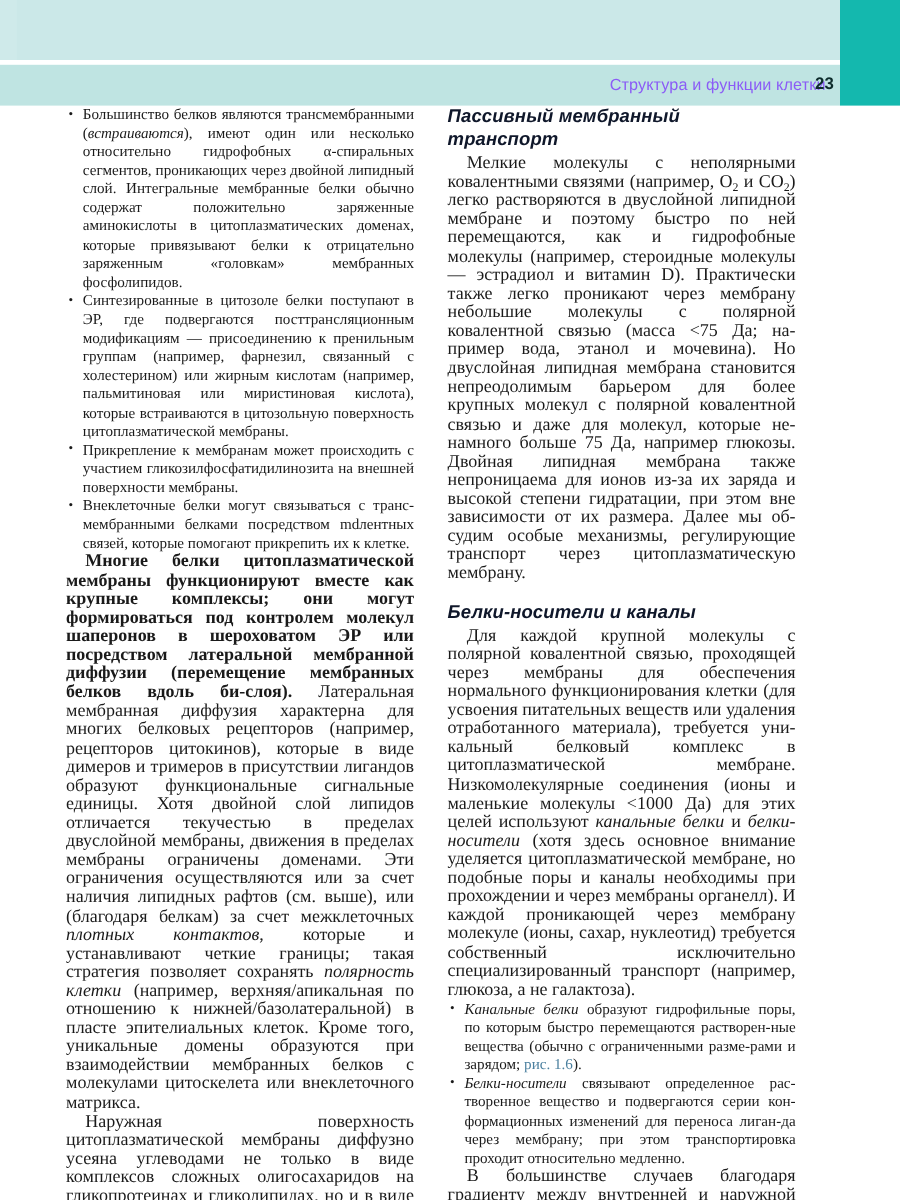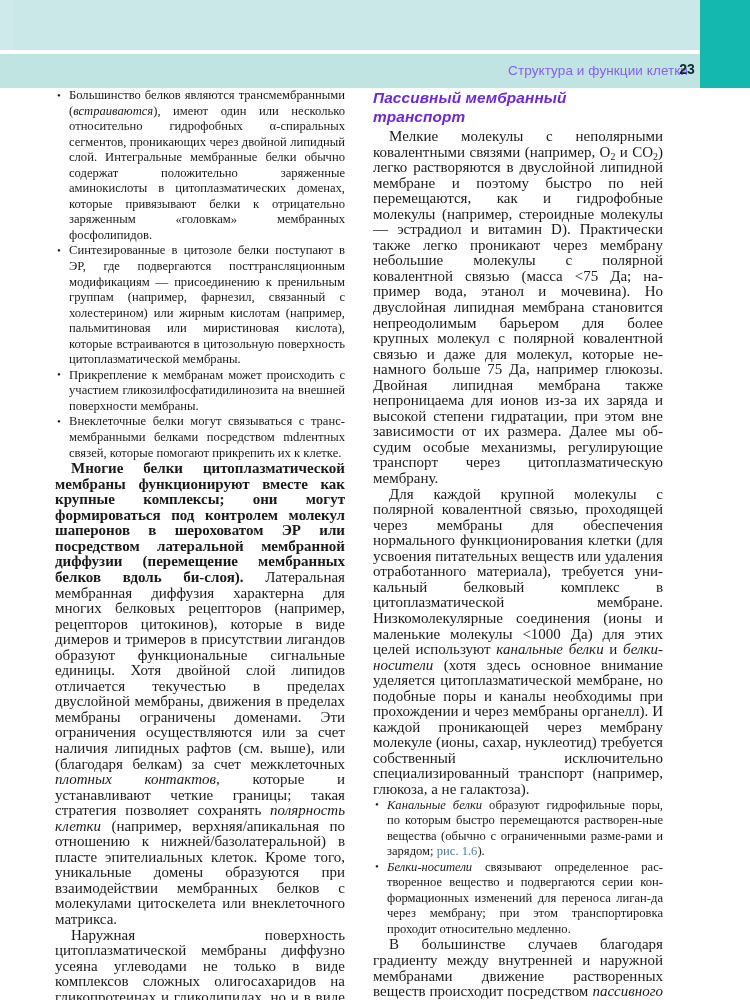--- a/index.html
+++ b/index.html
@@ -125,21 +125,21 @@
     line-height: 15.55px;
   }
 
   h2 {
     margin: 0 0 3px 0;
     font-family: "Liberation Sans", sans-serif;
     font-style: italic;
     font-weight: bold;
     font-size: 15.4px;
     line-height: 19px;
-    color: #6d28d9;
+    color: #0f172a;
     letter-spacing: 0.1px;
   }
   .h2-gap-top { margin-top: 14px; }
 
   i, .it { font-style: italic; }
   .ref { color: #4a7f9e; }
   sub { font-size: 0.66em; line-height: 0; vertical-align: -0.28em; }
 </style>
 </head>
 <body>
@@ -179,20 +179,21 @@
     <p class="bold-para">Многие белки цитоплазматической мембраны функционируют вместе как крупные комплексы; они могут формироваться под контролем молекул шаперонов в шероховатом ЭР или посредством латеральной мембранной диффузии (перемещение мембранных белков вдоль би-слоя). <span style="font-weight:normal">Латеральная мембранная диффузия характерна для многих белковых рецепторов (например, рецепторов цитокинов), которые в виде димеров и триме­ров в присутствии лигандов образуют функцио­нальные сигнальные единицы. Хотя двойной слой липидов отличается текучестью в преде­лах двуслойной мембраны, движения в пределах мембраны ограничены доменами. Эти ограниче­ния осуществляются или за счет наличия липид­ных рафтов (см. выше), или (благодаря белкам) за счет межклеточных <i>плотных контактов</i>, которые и устанавливают четкие границы; такая стратегия позволяет сохранять <i>полярность клетки</i> (напри­мер, верхняя/апикальная по отношению к ниж­ней/базолатеральной) в пласте эпителиальных клеток. Кроме того, уникальные домены обра­зуются при взаимодействии мембранных белков с молекулами цитоскелета или внеклеточного матрикса.</span></p>
 
     <p class="indent">Наружная поверхность цитоплазматической мембраны диффузно усеяна углеводами не толь­ко в виде комплексов сложных олигосахаридов на гликопротеинах и гликолипидах, но и в виде поли­сахаридных цепей, соединенных с <i>интегральными мембранными</i> протеогликанами.Функции <i>гликока­ликса связаны с созданием</i> химического и механиче­ского барьера, а также с участием в формировании <i>межклеточных</i> и <i>клеточно-матриксных</i> взаимо­действиях.</p>
   </div>
 
   <div class="col">
     <h2>Пассивный мембранный транспорт</h2>
 
     <p class="indent">Мелкие молекулы с неполярными ковалентны­ми связями (например, O<sub>2</sub> и CO<sub>2</sub>) легко растворя­ются в двуслойной липидной мембране и поэтому быстро по ней перемещаются, как и гидрофобные молекулы (например, стероидные молекулы — эстрадиол и витамин D). Практически также легко проникают через мембрану небольшие молекулы с полярной ковалентной связью (масса &lt;75 Да; на­пример вода, этанол и мочевина). Но двуслойная липидная мембрана становится непреодолимым ба­рьером для более крупных молекул с полярной ко­валентной связью и даже для молекул, которые не­намного больше 75 Да, например глюкозы. Двойная липидная мембрана также непроницаема для ионов из-за их заряда и высокой степени гидратации, при этом вне зависимости от их размера. Далее мы об­судим особые механизмы, регулирующие транспорт через цитоплазматическую мембрану.</p>
 
+    <h2 class="h2-gap-top">Белки-носители и каналы</h2>
 
     <p class="indent">Для каждой крупной молекулы с полярной ко­валентной связью, проходящей через мембраны для обеспечения нормального функционирования клетки (для усвоения питательных веществ или удаления отработанного материала), требуется уни­кальный белковый комплекс в цитоплазматической мембране. Низкомолекулярные соединения (ионы и маленькие молекулы &lt;1000 Да) для этих целей используют <i>канальные белки</i> и <i>белки-носители</i> (хотя здесь основное внимание уделяется цитоплазма­тической мембране, но подобные поры и каналы необходимы при прохождении и через мембраны органелл). И каждой проникающей через мембра­ну молекуле (ионы, сахар, нуклеотид) требуется собственный исключительно специализированный транспорт (например, глюкоза, а не галактоза).</p>
 
     <ul>
       <li>
         <span class="bullet">•</span>
         <i>Канальные белки</i><span> образуют гидрофильные поры, по которым быстро перемещаются растворен-ные вещества (обычно с ограниченными разме-рами и зарядом; </span><span class="ref">рис. 1.6</span><span>).</span>
       </li>
       <li>
         <span class="bullet">•</span>

